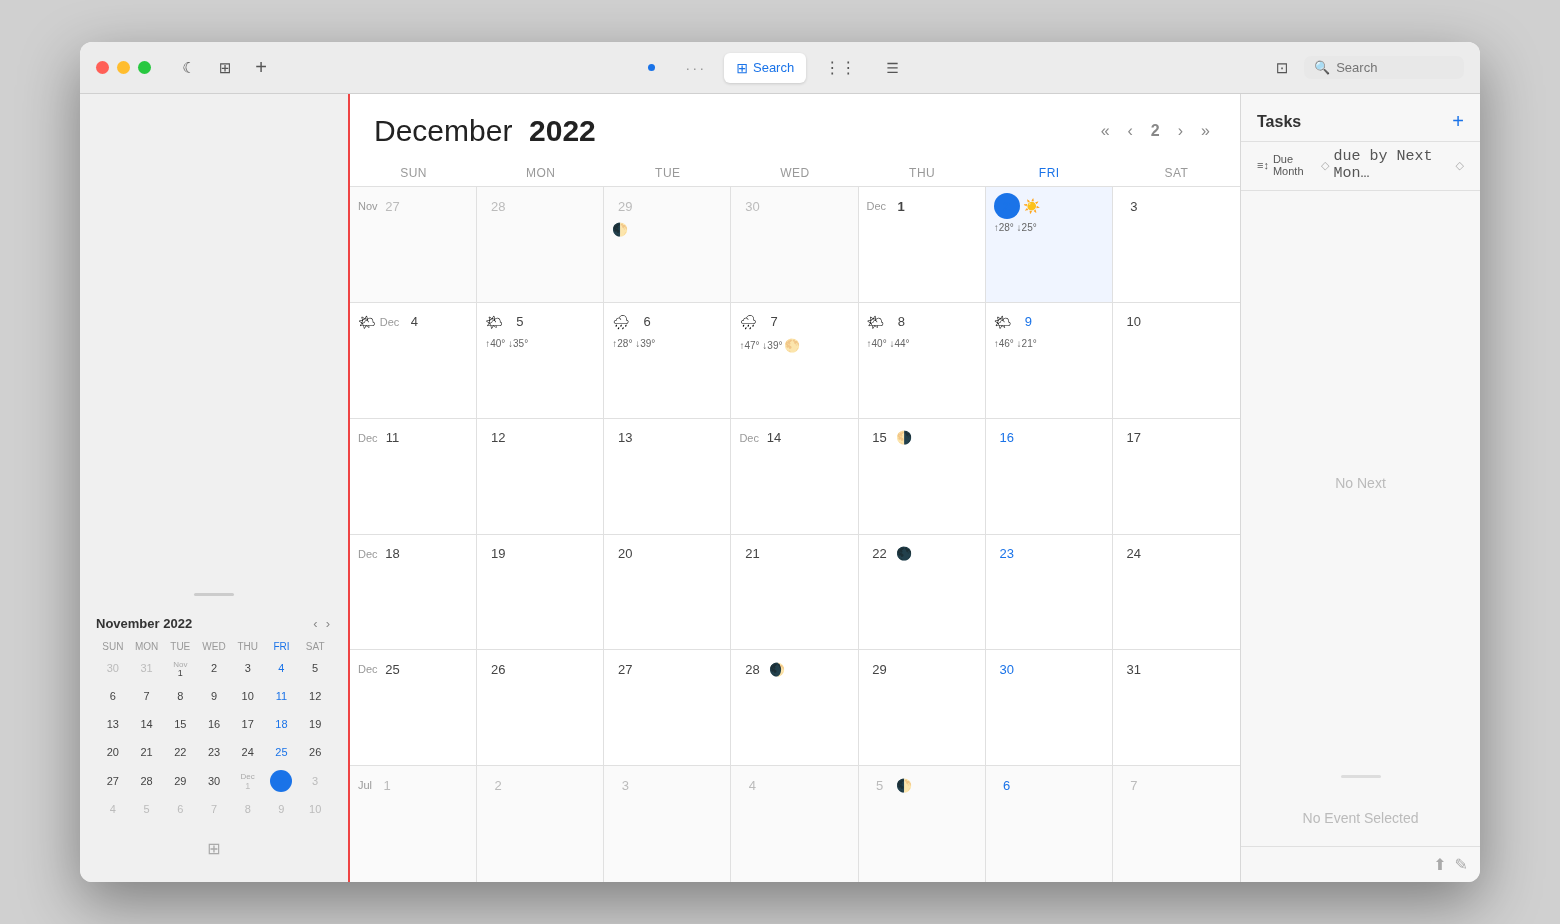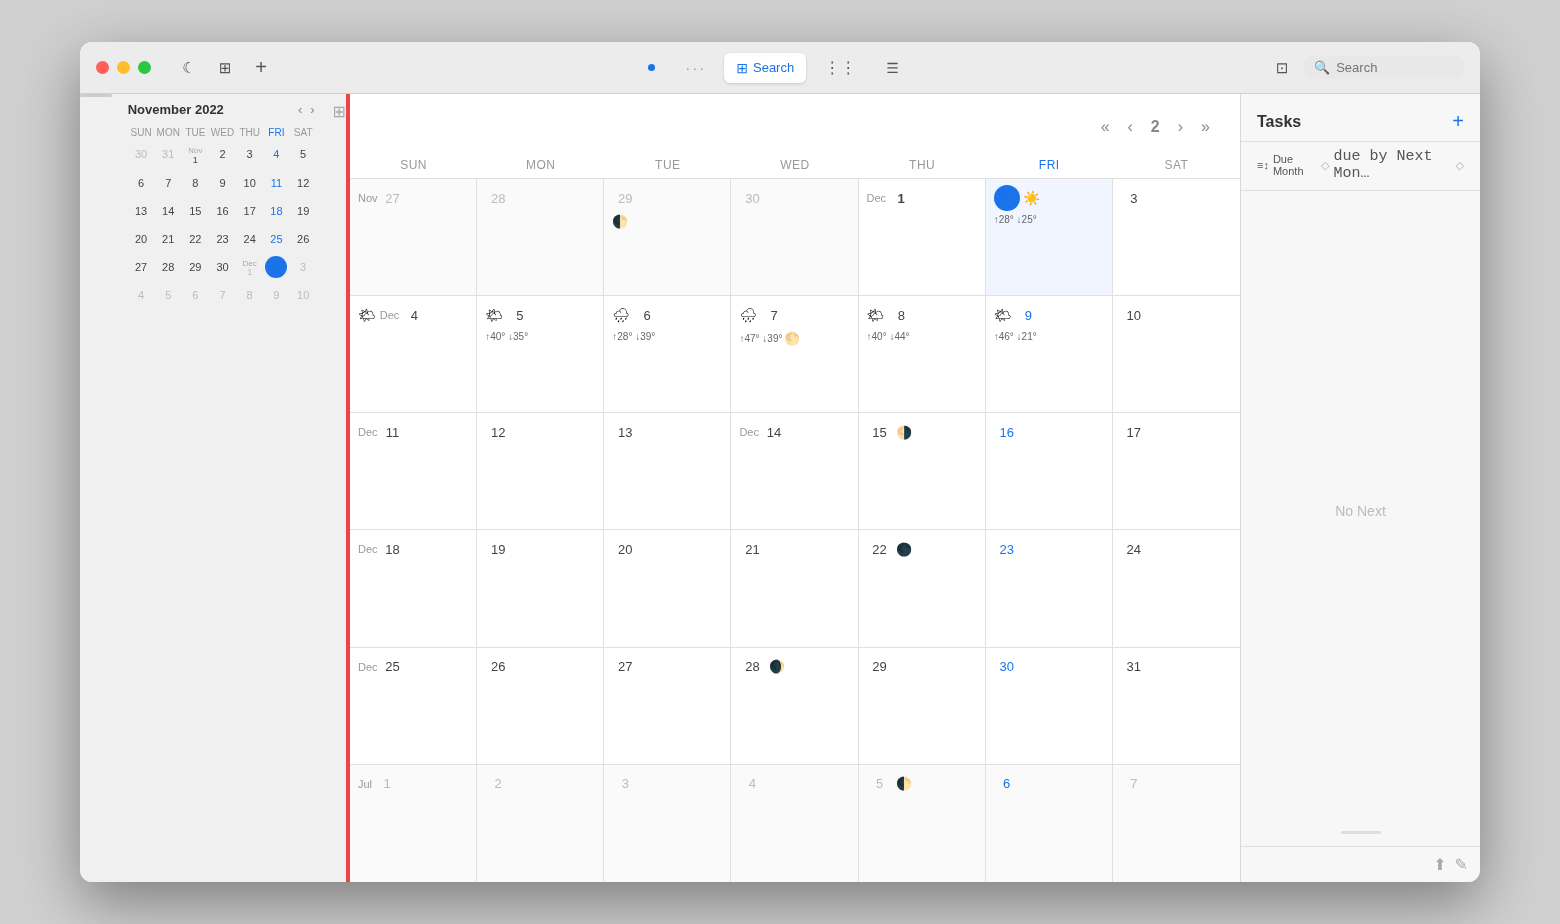--- a/index.html
+++ b/index.html
@@ -80,23 +80,23 @@
     
     .main-content {
       display: flex;
       flex: 1;
       overflow: hidden;
     }
     
     .left-sidebar {
       width: 270px;
       background: #f0f0f0;
-      border-right: 4px solid #ef4444;
-      display: flex;
-      flex-direction: row;
+      border-right: 2px solid #ef4444;
+      display: flex;
+      flex-direction: column;
       padding: 0 0 16px 0;
       flex-shrink: 0;
     }
     .sidebar-spacer { flex: 1; }
     .mini-cal-separator {
       width: 40px; height: 3px; background: #ccc; border-radius: 2px;
       margin: 0 auto 12px auto;
     }
     .mini-cal { padding: 8px 16px; }
     .mini-cal-header {
@@ -415,20 +415,24 @@
               <td><span class="mini-day-cell other-month">10</span></td>
             </tr>
           </tbody>
         </table>
       </div>
       <div class="sidebar-bottom-icon">⊞</div>
     </div>
 
     <div class="calendar-main">
       <div class="cal-header">
+        <div class="cal-title">
+          <span>December</span>
+          &nbsp;<strong>2022</strong>
+        </div>
         <div class="cal-nav">
           <button style="font-size:16px;">«</button>
           <button style="font-size:16px;">‹</button>
           <button class="today-badge">2</button>
           <button style="font-size:16px;">›</button>
           <button style="font-size:16px;">»</button>
         </div>
       </div>
       <div class="dow-header">
         <div class="dow-cell">SUN</div>
@@ -719,19 +723,20 @@
       </div>
       <div class="tasks-sort">
         <span>≡↕</span>
         <span>Due Month</span>
         <span style="color:#aaa;">◇</span>
         <span style="color:#555;font-size:15px;font-family:Liberation Mono, monospace;">due by Next Mon…</span>
         <span style="color:#aaa;">◇</span>
       </div>
       <div class="no-tasks">No Next</div>
       <div class="right-divider"></div>
+      <div class="no-event">No Event Selected</div>
       <div class="right-bottom">
         <button class="rb-btn">⬆</button>
         <button class="rb-btn">✎</button>
       </div>
     </div>
   </div>
 </div>
 
 </body></html>

